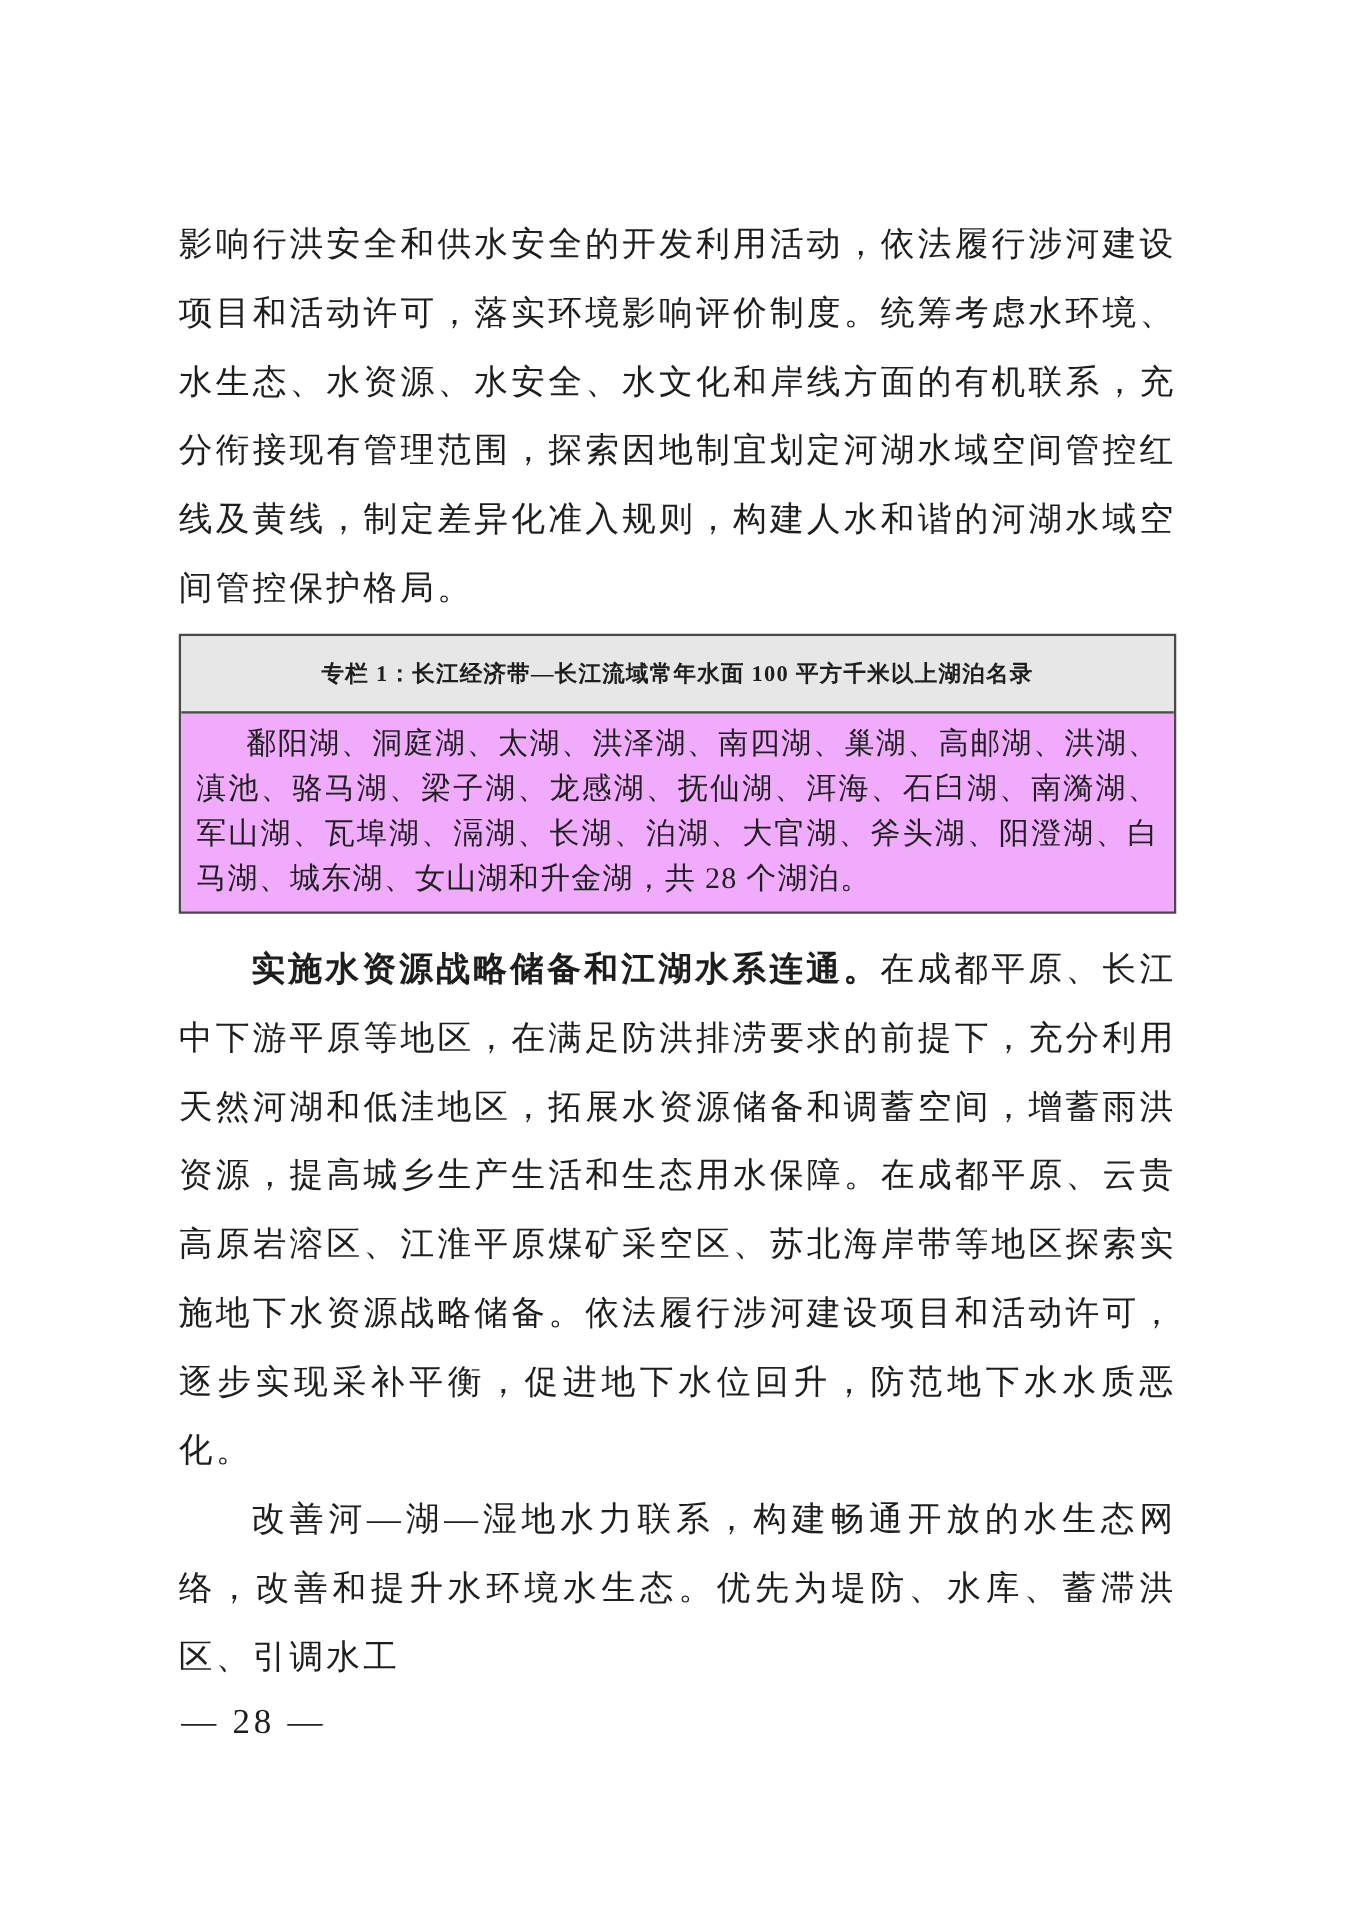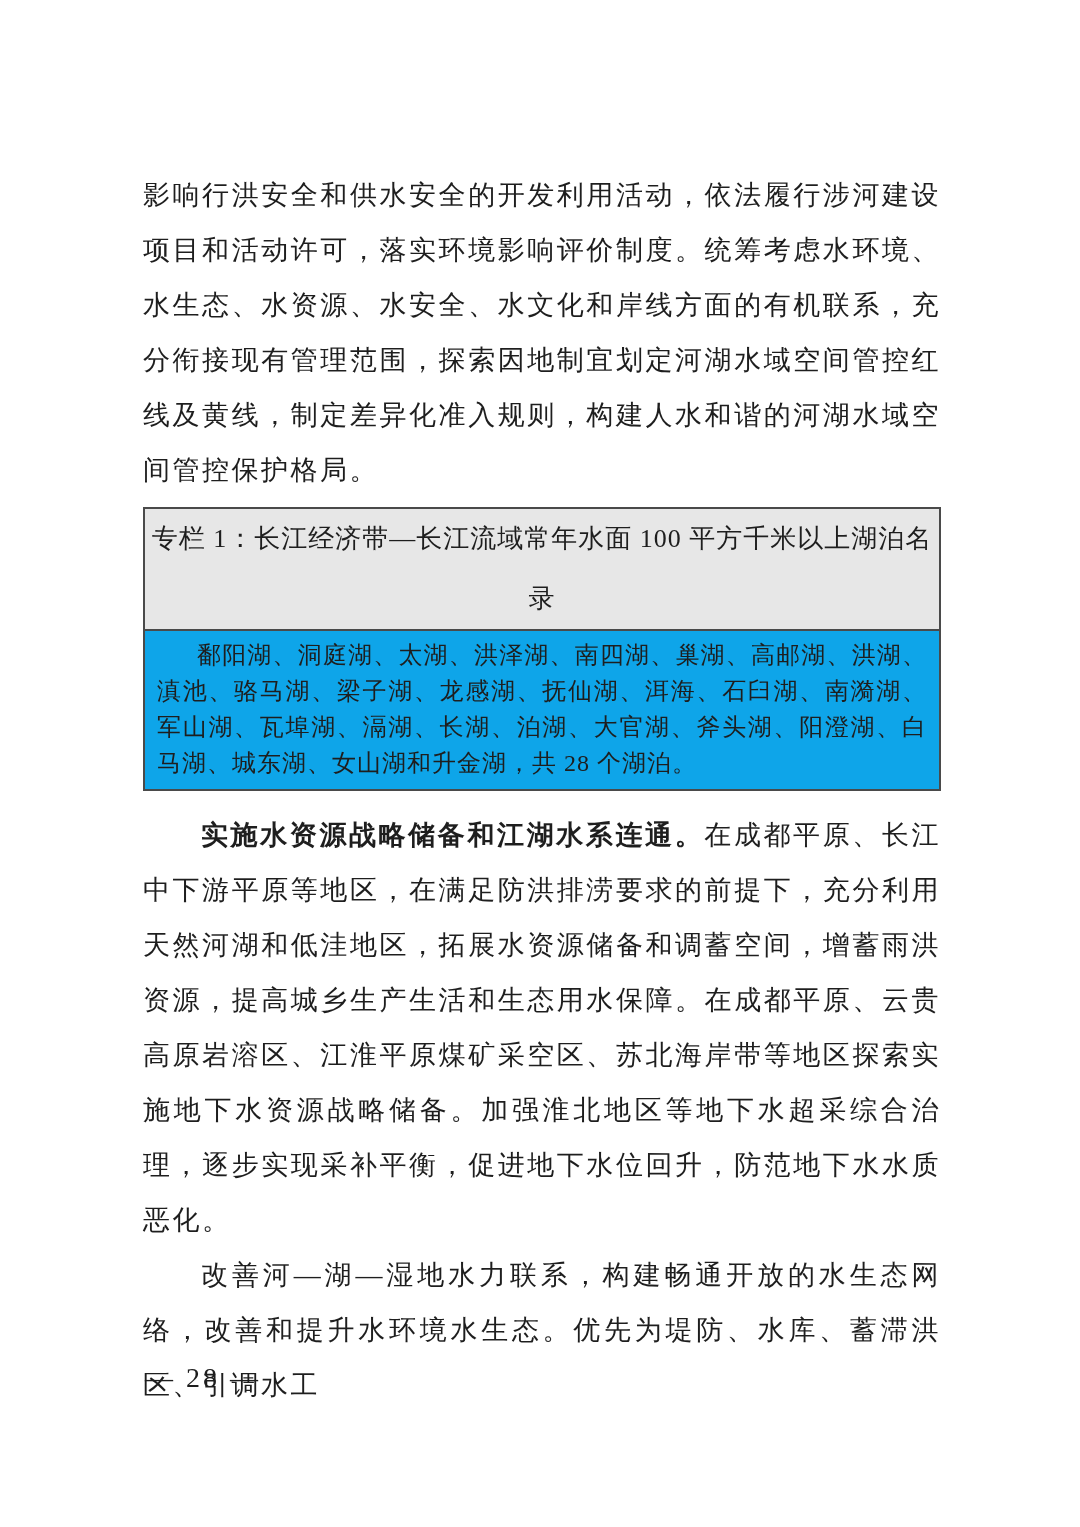--- a/index.html
+++ b/index.html
@@ -36,28 +36,28 @@
     font-weight: bold;
   }
   .callout {
     border: 2px solid #4a4a4a;
     margin: 9px 0 17px 0;
   }
   .callout-title {
     background: #e7e7e7;
     border-bottom: 2px solid #4a4a4a;
     text-align: center;
-    font-weight: normal;
-    font-size: 26px;
+    font-weight: bold;
+    font-size: 18px;
     line-height: 60px;
     letter-spacing: 1px;
     padding: 0 6px;
   }
   .callout-body {
-    background: #0ea5e9;
+    background: #f0abfc;
     font-size: 24px;
     line-height: 36px;
     padding: 6px 12px 8px 12px;
     text-align: justify;
     text-indent: 40px;
     letter-spacing: 1px;
     font-family: Liberation Serif, serif;
   }
   .page-number {
     position: absolute;
@@ -74,20 +74,20 @@
   <div class="content">
 
     <p class="para">影响行洪安全和供水安全的开发利用活动，依法履行涉河建设项目和活动许可，落实环境影响评价制度。统筹考虑水环境、水生态、水资源、水安全、水文化和岸线方面的有机联系，充分衔接现有管理范围，探索因地制宜划定河湖水域空间管控红线及黄线，制定差异化准入规则，构建人水和谐的河湖水域空间管控保护格局。</p>
 
     <div class="callout">
       <div class="callout-title">专栏 1：长江经济带—长江流域常年水面 100 平方千米以上湖泊名录</div>
       <div class="callout-body">鄱阳湖、洞庭湖、太湖、洪泽湖、南四湖、巢湖、高邮湖、洪湖、滇池、骆马湖、梁子湖、龙感湖、抚仙湖、洱海、石臼湖、南漪湖、军山湖、瓦埠湖、滆湖、长湖、泊湖、大官湖、斧头湖、阳澄湖、白马湖、城东湖、女山湖和升金湖，共 28 个湖泊。</div>
     </div>
 
 
-    <p class="para indent"><span class="lead">实施水资源战略储备和江湖水系连通。</span><span>在成都平原、长江中下游平原等地区，在满足防洪排涝要求的前提下，充分利用天然河湖和低洼地区，拓展水资源储备和调蓄空间，增蓄雨洪资源，提高城乡生产生活和生态用水保障。在成都平原、云贵高原岩溶区、江淮平原煤矿采空区、苏北海岸带等地区探索实施地下水资源战略储备。加强淮北地区等地下水超采综合治理，逐步实现采补平衡，促进地下水位回升，防范地下水水质恶化。</span></p>
+    <p class="para indent"><span class="lead">实施水资源战略储备和江湖水系连通。</span><span>在成都平原、长江中下游平原等地区，在满足防洪排涝要求的前提下，充分利用天然河湖和低洼地区，拓展水资源储备和调蓄空间，增蓄雨洪资源，提高城乡生产生活和生态用水保障。在成都平原、云贵高原岩溶区、江淮平原煤矿采空区、苏北海岸带等地区探索实施地下水资源战略储备。依法履行涉河建设项目和活动许可，逐步实现采补平衡，促进地下水位回升，防范地下水水质恶化。</span></p>
 
     <p class="para indent">改善河—湖—湿地水力联系，构建畅通开放的水生态网络，改善和提升水环境水生态。优先为堤防、水库、蓄滞洪区、引调水工</p>
 
   </div>
 
   <div class="page-number">— 28 —</div>
 </div>
 
 </body></html>

